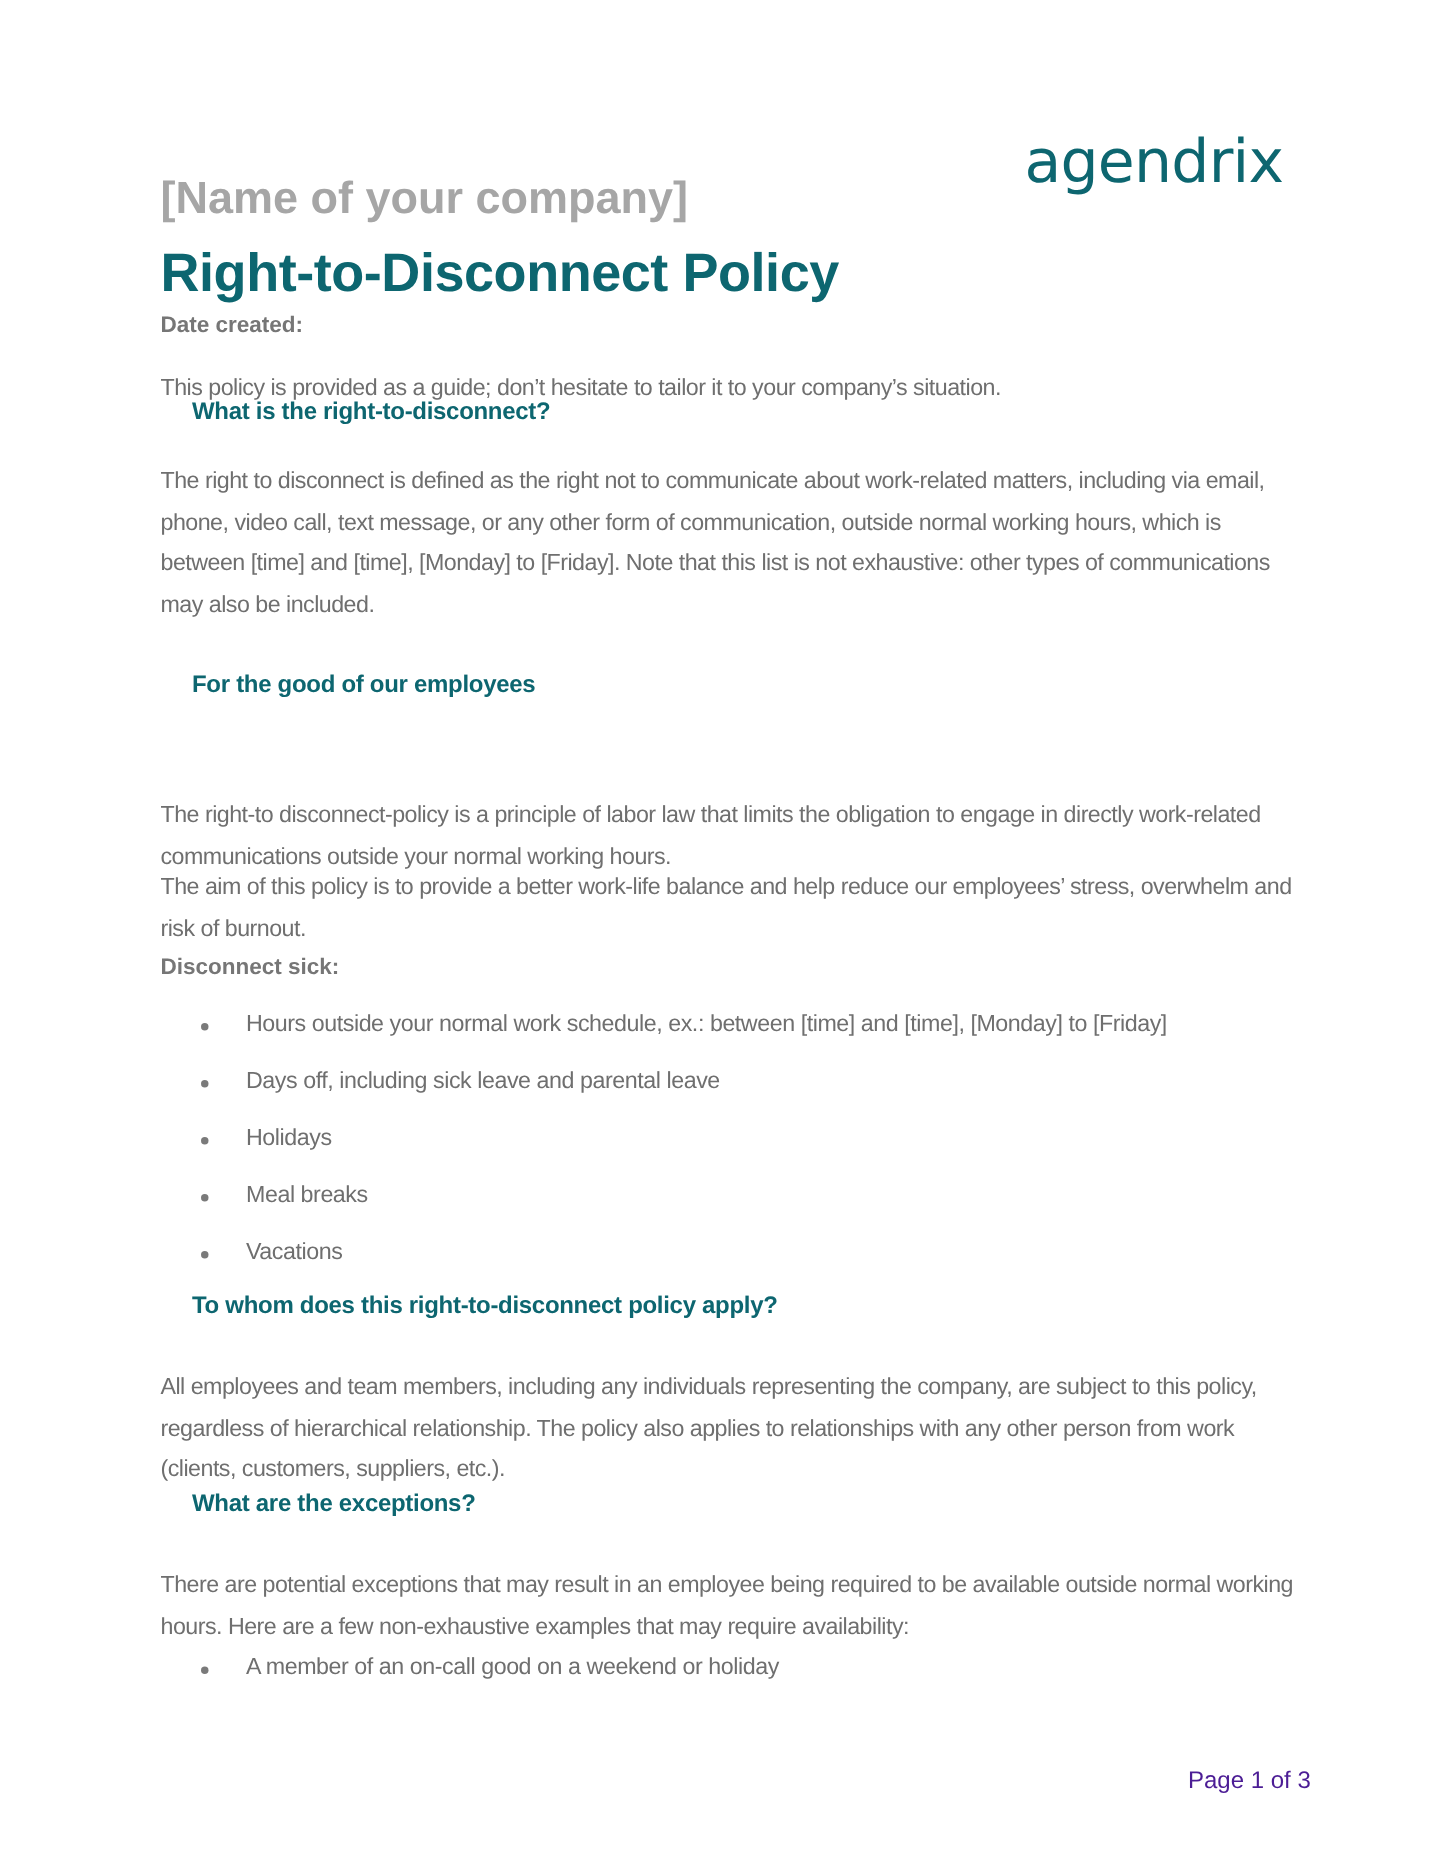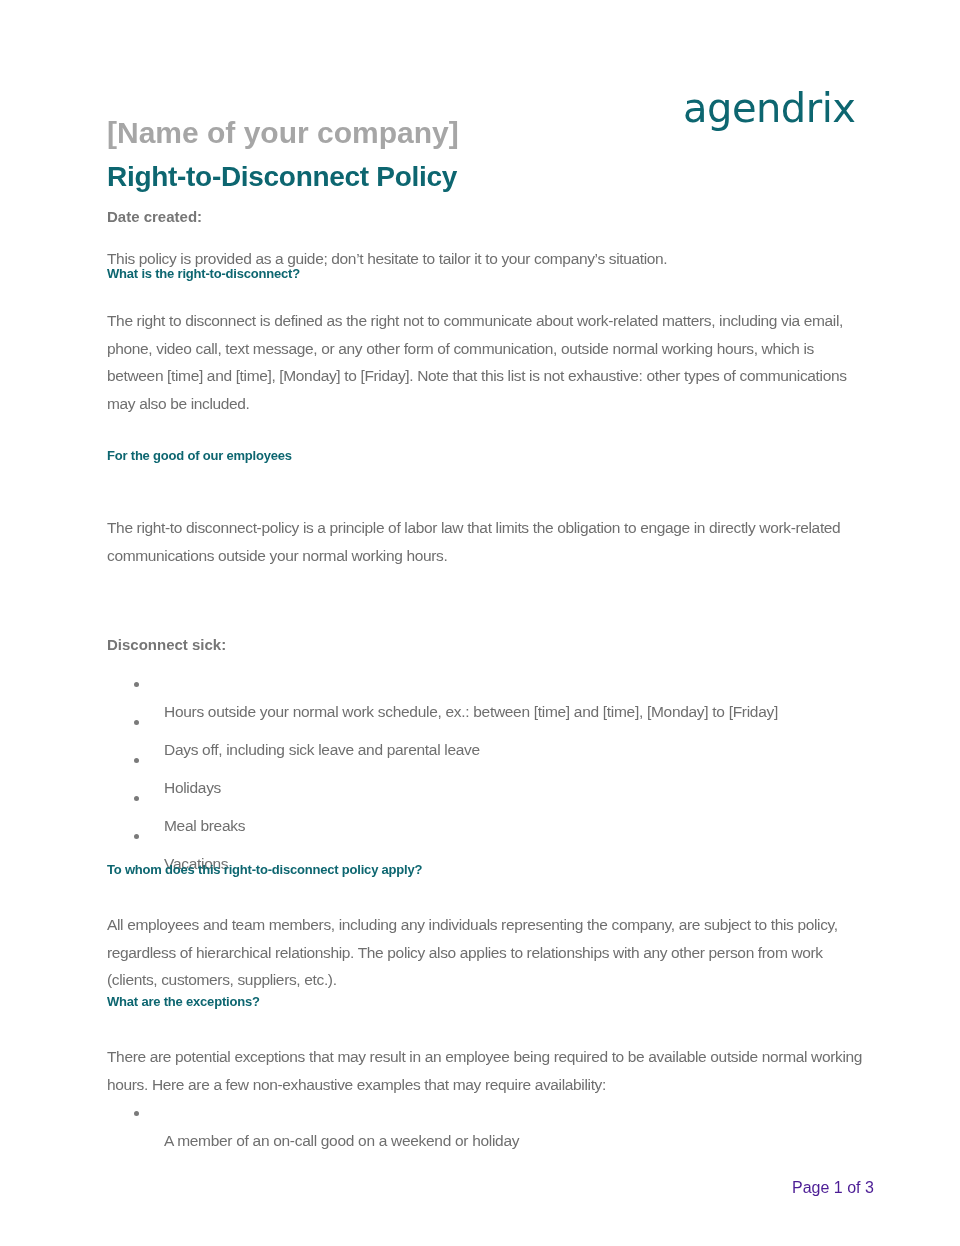--- a/index.html
+++ b/index.html
@@ -2,47 +2,48 @@
 <html><head>
   <meta charset="utf-8">
   <style>
     html, body { margin: 0; padding: 0; background: #ffffff; }
     body { width: 960px; height: 1246px; position: relative; overflow: hidden;
            font-family: "Liberation Sans", sans-serif; color: #6f6f6f; }
     .page { position: absolute; left: 0; top: 0; width: 960px; height: 1082px; }
     .logo { position: absolute; left: 683px; top: 88px; font-family: "DejaVu Sans", sans-serif;
             font-size: 40px; font-weight: 500; color: #0d6670; letter-spacing: -0.5px; line-height: 1; }
     .company { position: absolute; left: 107px; top: 116px; font-size: 30px; font-weight: bold; color: #a6a6a6; text-align: right; }
-    .title { position: absolute; left: 107px; top: 161px; font-size: 28px; font-weight: bold; color: #0d6670; letter-spacing: -0.3px; }
+    .title { position: absolute; left: 107px; top: 161px; font-size: 36px; font-weight: bold; color: #0d6670; letter-spacing: -0.3px; }
     .abs { position: absolute; left: 107px; }
     .label { font-size: 15px; font-weight: bold; color: #767676; }
     .para { font-size: 15.5px; line-height: 27.5px; color: #6f6f6f; width: 760px; letter-spacing: -0.35px; margin-top: 12px; }
-    .h2 { font-size: 13px; font-weight: bold; color: #0d6670; letter-spacing: -0.2px; }
+    .h2 { font-size: 16px; font-weight: bold; color: #0d6670; letter-spacing: -0.2px; margin-left: 21px; }
     .bullet { position: absolute; left: 134px; font-size: 15.5px; color: #6f6f6f; letter-spacing: -0.3px; }
     .bullet .dot { display: inline-block; width: 5px; height: 5px; border-radius: 50%; background: #7a7a7a;
                    position: absolute; left: 0; top: 8px; }
-    .bullet .txt { position: absolute; left: 30px; white-space: nowrap; margin-top: 29px; }
+    .bullet .txt { position: absolute; left: 30px; white-space: nowrap; }
     .footer { position: absolute; left: 792px; top: 1179px; font-size: 16px; color: #4c1d95; }
   </style>
 </head>
 <body>
 
 <div class="page">
   <div class="logo">agendrix</div>
 
   <div class="company">[Name of your company]</div>
   <div class="title">Right-to-Disconnect Policy</div>
   <div class="abs label" style="top:208px;">Date created:</div>
   <div class="abs para" style="top:233px;">This policy is provided as a guide; don’t hesitate to tailor it to your company’s situation.</div>
 
   <div class="abs h2" style="top:266px;">What is the right-to-disconnect?</div>
   <div class="abs para" style="top:295px;">The right to disconnect is defined as the right not to communicate about work-related matters, including via email, phone, video call, text message, or any other form of communication, outside normal working hours, which is between [time] and [time], [Monday] to [Friday]. Note that this list is not exhaustive: other types of communications may also be included.</div>
 
   <div class="abs h2" style="top:448px;">For the good of our employees</div>
-  <div class="abs para" style="top:502px;">The right-to disconnect-policy is a principle of labor law that limits the obligation to engage in directly work-related communications outside your normal working hours.</div>
+  <div class="abs para" style="top:518px;">The right-to disconnect-policy is a principle of labor law that limits the obligation to engage in directly work-related communications outside your normal working hours.</div>
+  <div class="abs para" style="top:566px;">The aim of this policy is to provide a better work-life balance and help reduce our employees’ stress, overwhelm and risk of burnout.</div>
   <div class="abs label" style="top:636px;">Disconnect sick:</div>
 
   <div class="bullet" style="top:674px;">
     <span class="dot"></span>
     <span class="txt">Hours outside your normal work schedule, ex.: between [time] and [time], [Monday] to [Friday]</span>
   </div>
   <div class="bullet" style="top:712px;">
     <span class="dot"></span>
     <span class="txt">Days off, including sick leave and parental leave</span>
   </div>

